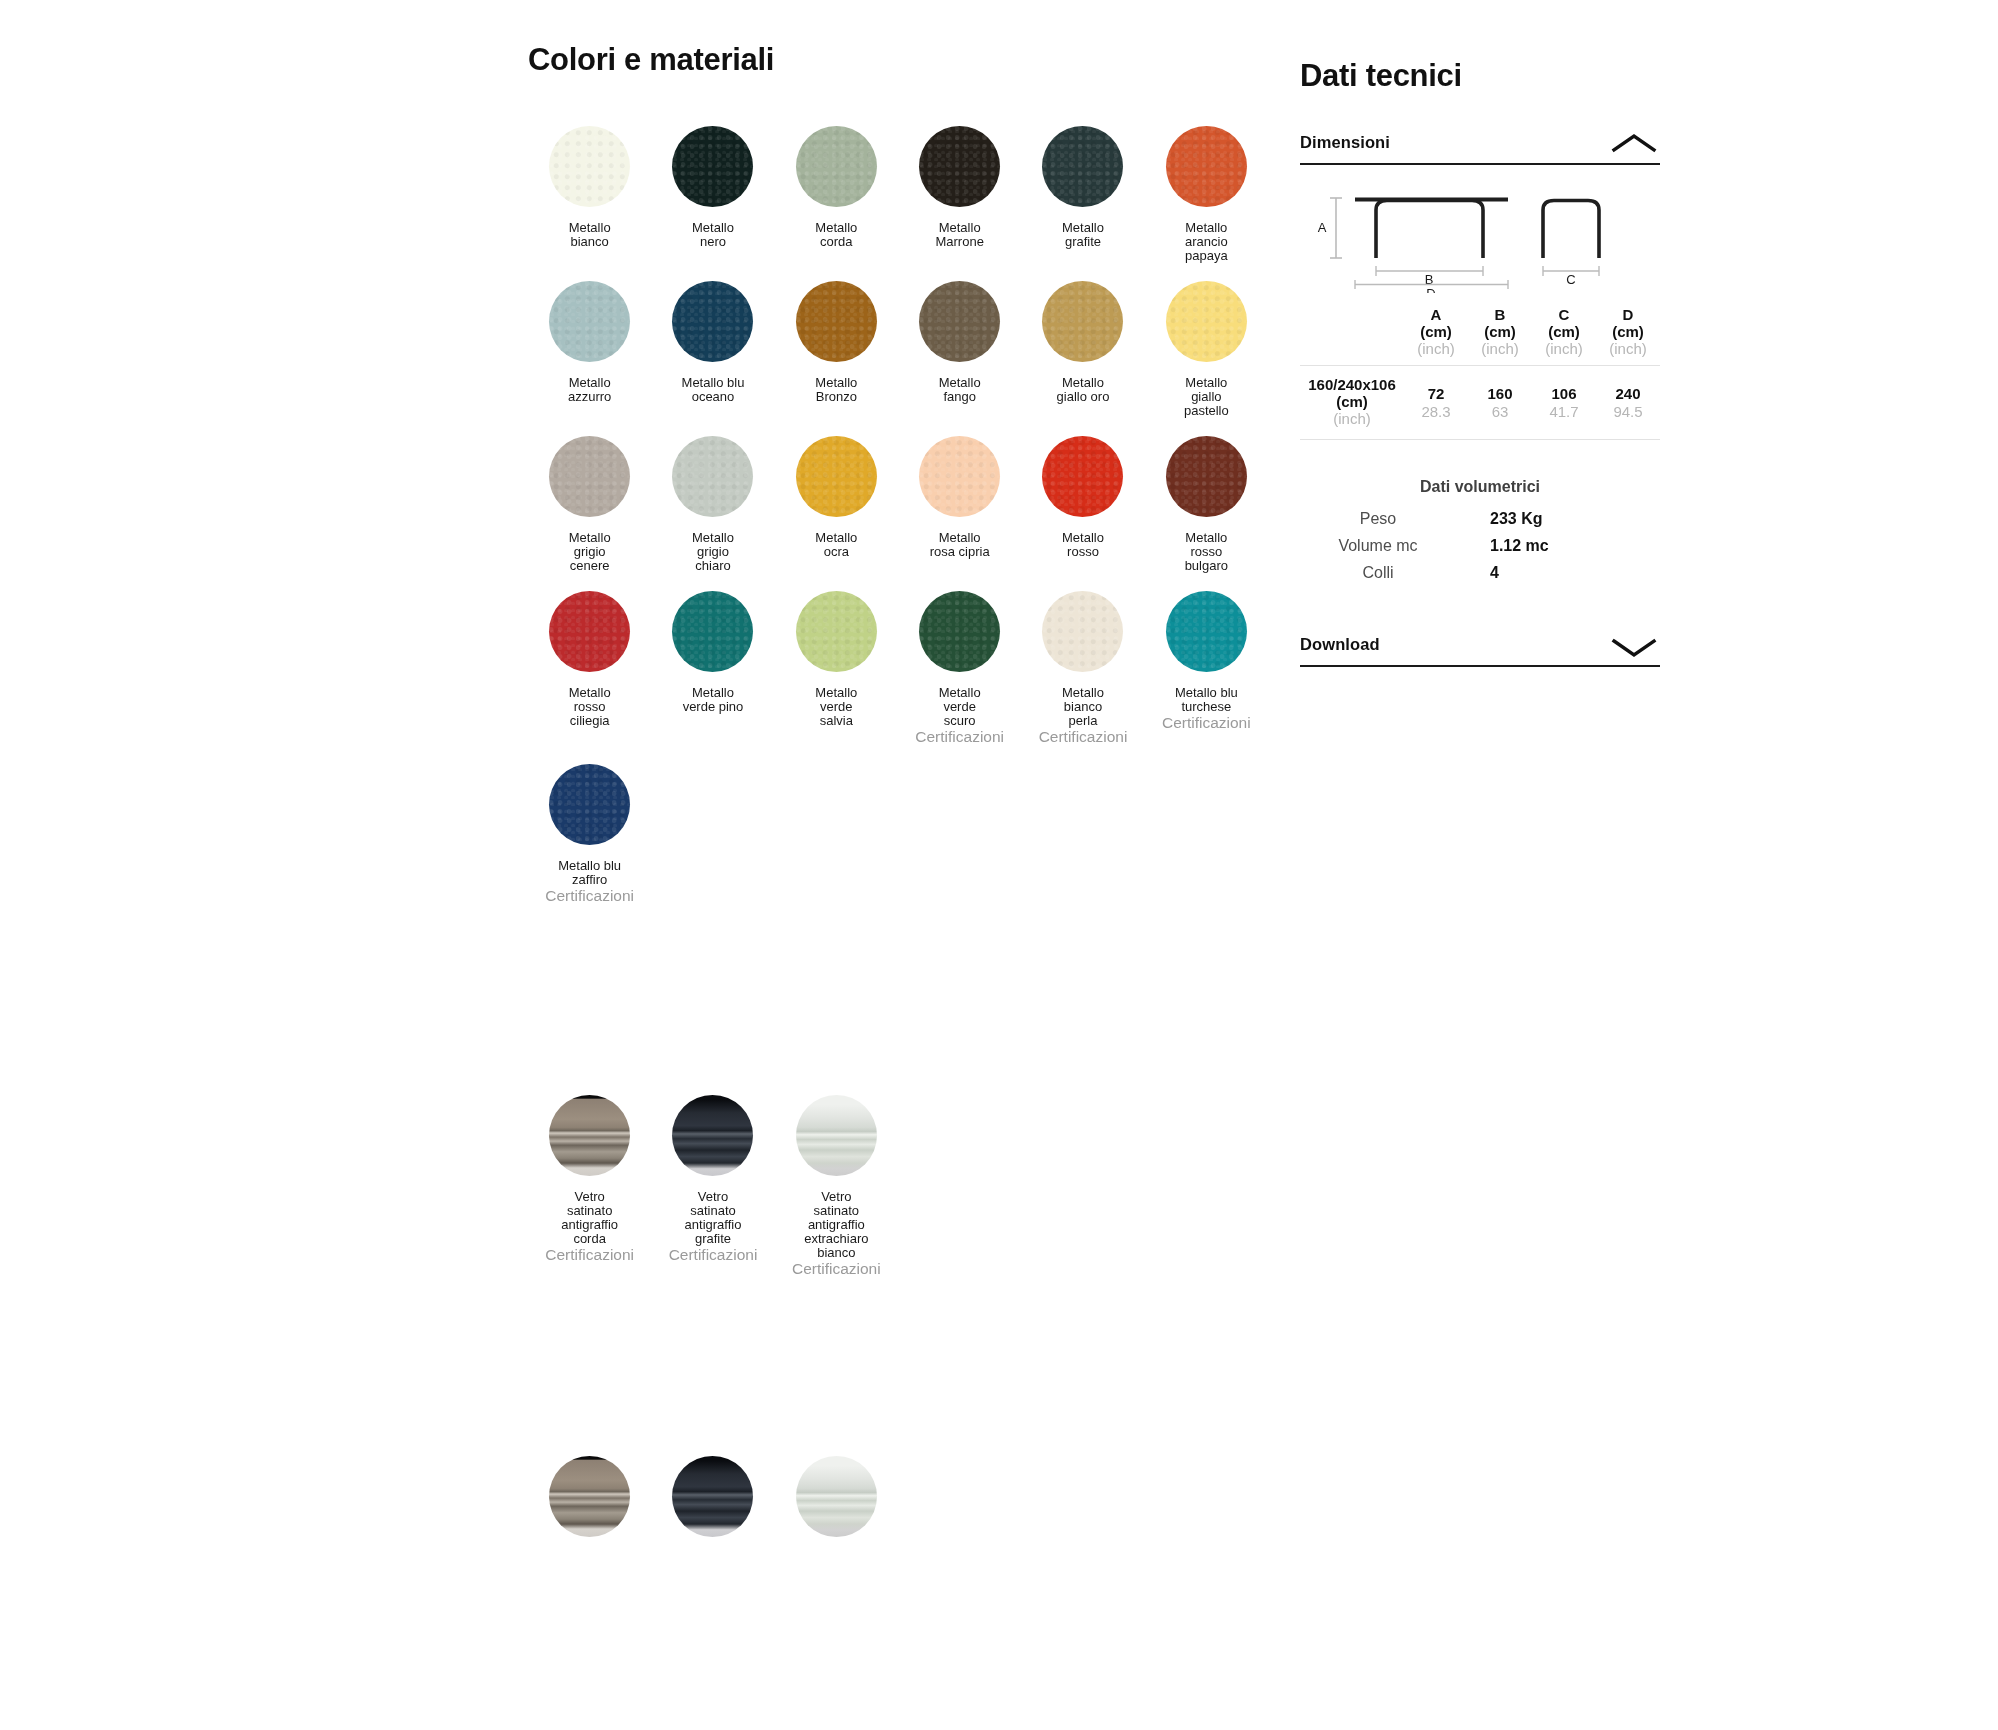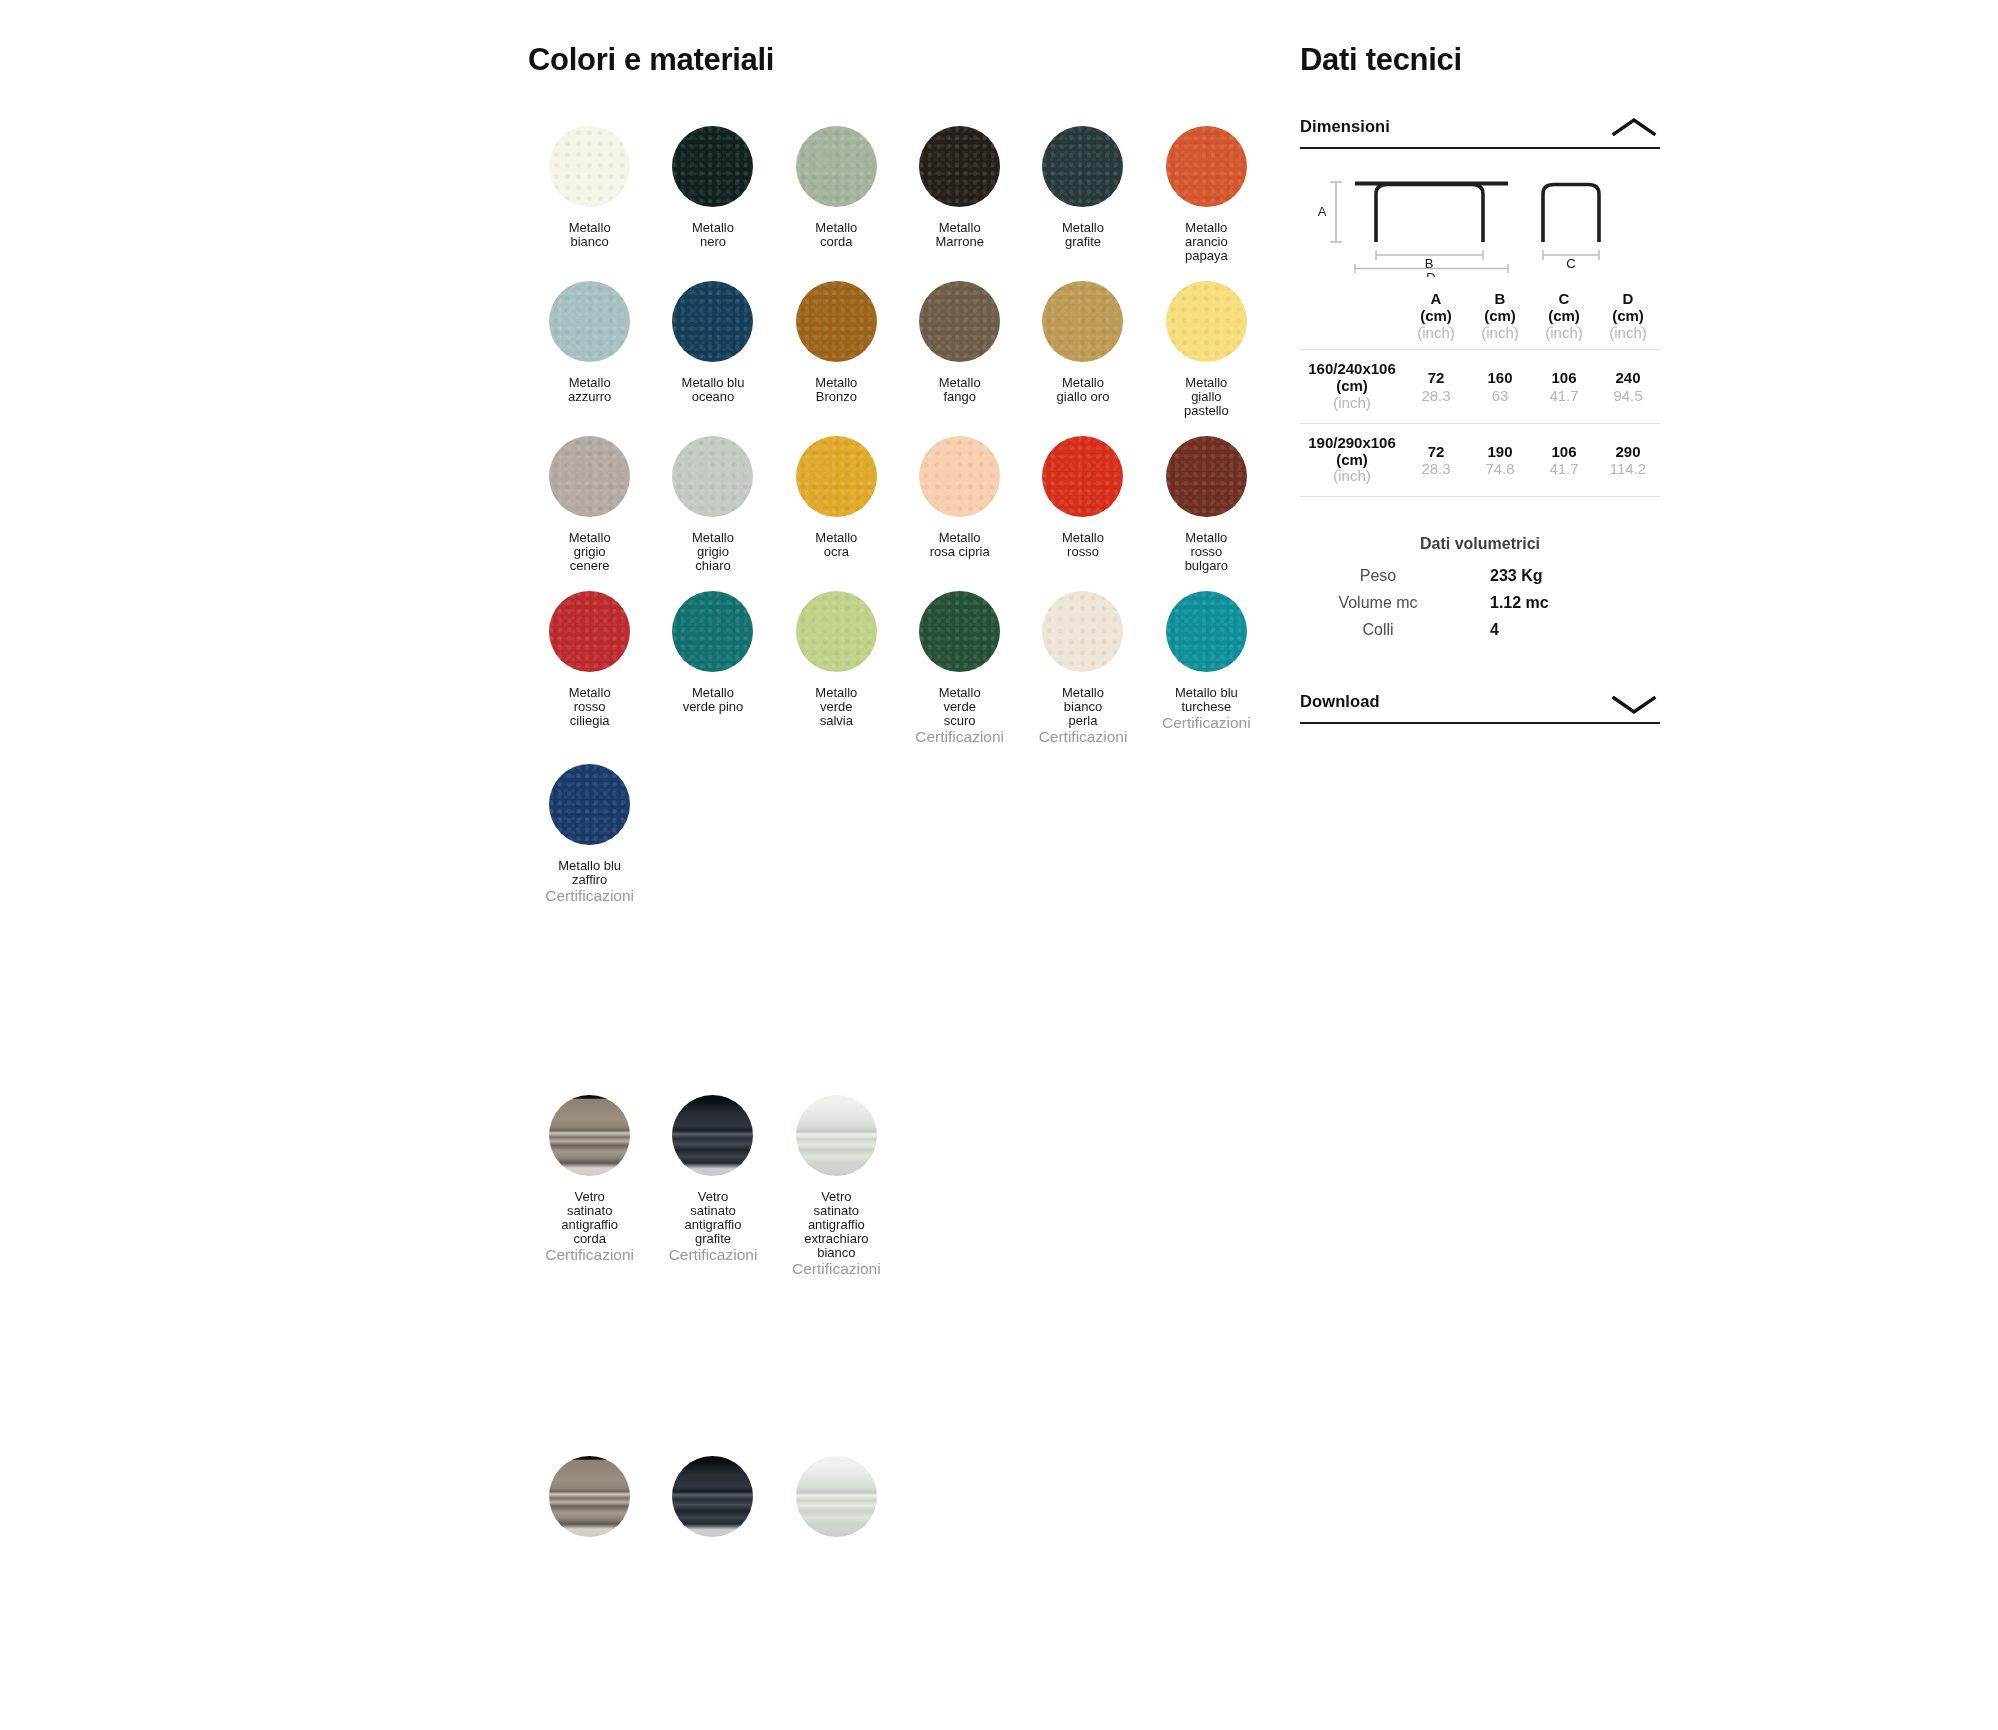--- a/index.html
+++ b/index.html
@@ -21,21 +21,21 @@
   
   .col-left {
     position: absolute;
     left: 528px;
     top: 0;
     width: 740px;
   }
   .col-right {
     position: absolute;
     left: 1300px;
-    top: 0;
+    top: 16px;
     width: 360px;
   }
 
   
   .big-title {
     font-size: 31px;
     font-weight: 700;
     letter-spacing: -0.3px;
     color: #111111;
     margin: 0;
@@ -477,27 +477,20 @@
             </tr>
         </thead>
         <tbody id="dim-body">
             <tr>
               <td class="rowname"><span>160/240x106</span><br><span>(cm)</span><span class="inch">(inch)</span></td>
               <td><span>72</span><span class="inch">28.3</span></td>
               <td><span>160</span><span class="inch">63</span></td>
               <td><span>106</span><span class="inch">41.7</span></td>
               <td><span>240</span><span class="inch">94.5</span></td>
             </tr>
-            <tr>
-              <td class="rowname"><span>190/290x106</span><br><span>(cm)</span><span class="inch">(inch)</span></td>
-              <td><span>72</span><span class="inch">28.3</span></td>
-              <td><span>190</span><span class="inch">74.8</span></td>
-              <td><span>106</span><span class="inch">41.7</span></td>
-              <td><span>290</span><span class="inch">114.2</span></td>
-            </tr>
           </tbody>
       </table>
 
       <div class="vol-title">Dati volumetrici</div>
       <div class="vol-rows" id="vol-rows">
           <div class="vol-row">
             <span class="vol-key">Peso</span>
             <span class="vol-val">233 Kg</span>
           </div>
           <div class="vol-row">

